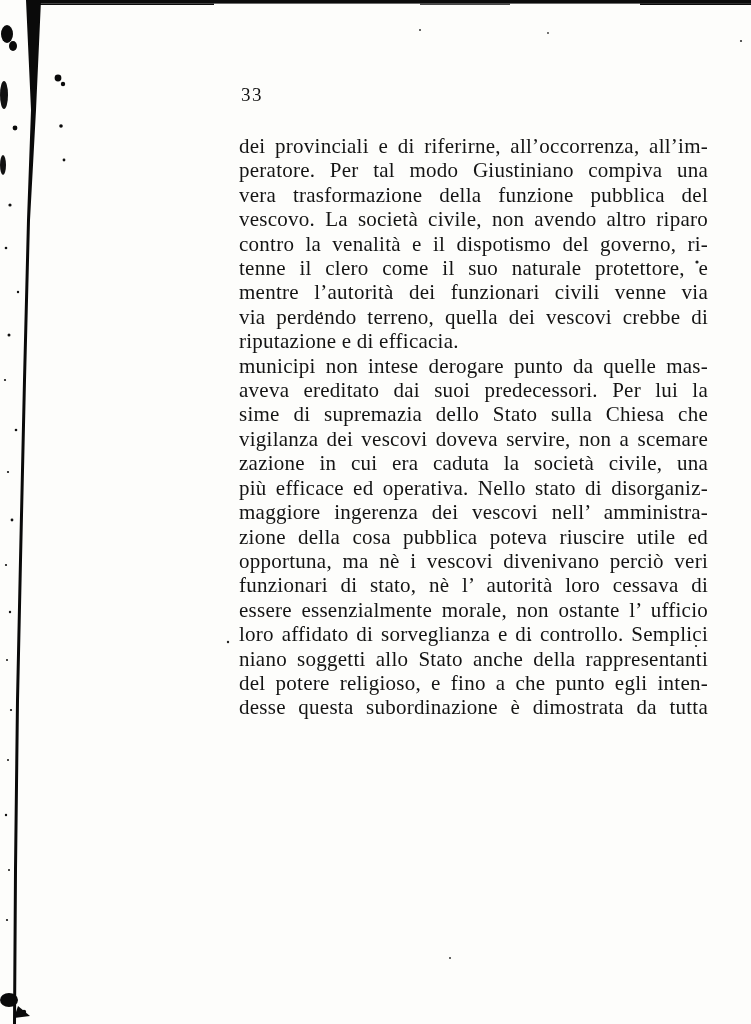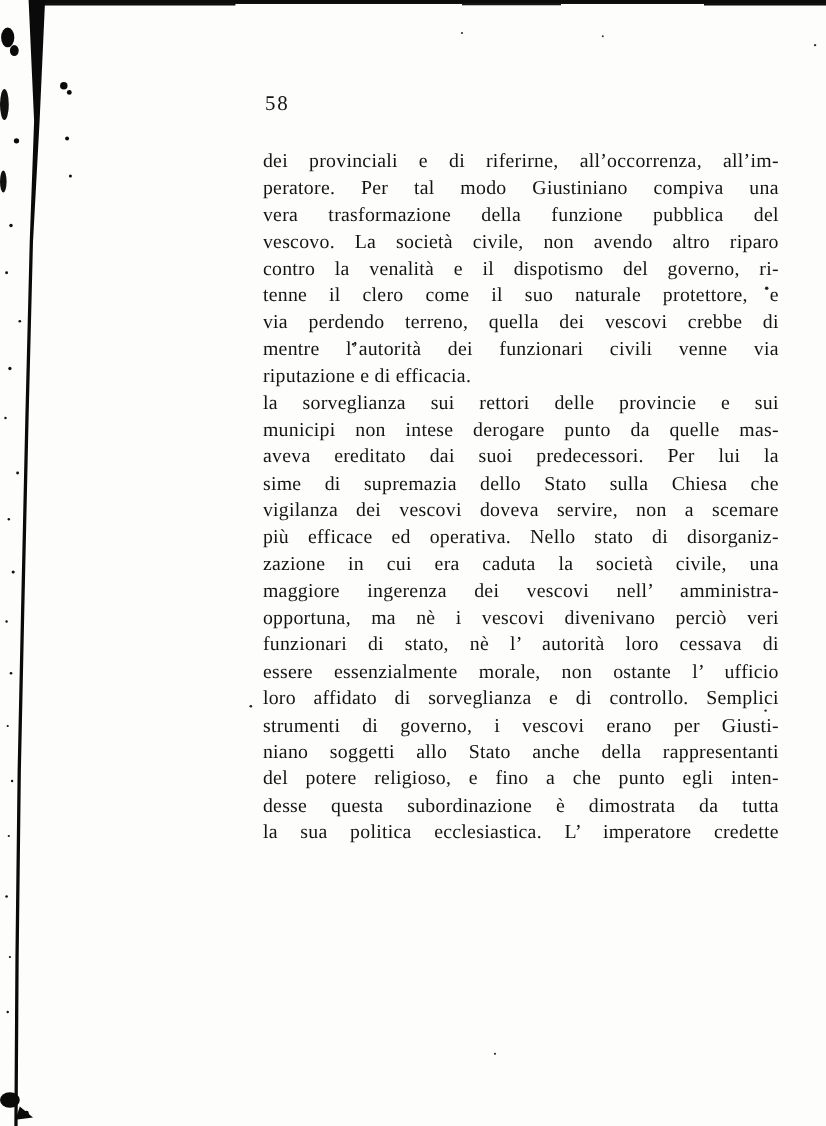--- a/index.html
+++ b/index.html
@@ -25,21 +25,21 @@
     letter-spacing: 1.5px;
     font-weight: 400;
   }
   .text-block {
     position: absolute;
     left: 239px;
     top: 134px;
     width: 469px;
   }
   .line {
-    font-size: 18px;
+    font-size: 21px;
     line-height: 24.4px;
     letter-spacing: 0.25px;
     text-align: justify;
     text-align-last: justify;
     -moz-text-align-last: justify;
     white-space: normal;
   }
   .line.indent {
     text-indent: 27px;
   }
@@ -104,44 +104,42 @@
     <circle cx="548" cy="33" r="0.9" fill="#333"></circle>
     <circle cx="741" cy="41" r="1.1" fill="#333"></circle>
     <circle cx="638" cy="176" r="1.0" fill="#333"></circle>
     <circle cx="321" cy="313" r="1.1" fill="#222"></circle>
     <circle cx="530" cy="640" r="1.0" fill="#222"></circle>
     <circle cx="696" cy="646" r="1.1" fill="#222"></circle>
     <circle cx="450" cy="958" r="1.0" fill="#333"></circle>
     <circle cx="228" cy="642" r="1.2" fill="#222"></circle>
   </svg>
 
-  <div class="page-number">58</div>
+  <div class="page-number">33</div>
 
   <div class="text-block">
     <div class="line">dei provinciali e di riferirne, all’occorrenza, all’im-</div>
     <div class="line">peratore. Per tal modo Giustiniano compiva una</div>
     <div class="line">vera trasformazione della funzione pubblica del</div>
     <div class="line">vescovo. La società civile, non avendo altro riparo</div>
     <div class="line">contro la venalità e il dispotismo del governo, ri-</div>
     <div class="line">tenne il clero come il suo naturale protettore, e</div>
+    <div class="line">mentre l’autorità dei funzionari civili venne via</div>
     <div class="line">via perdendo terreno, quella dei vescovi crebbe di</div>
-    <div class="line">mentre l’autorità dei funzionari civili venne via</div>
     <div class="line para-last">riputazione e di efficacia.</div>
-    <div class="line">la sorveglianza sui rettori delle provincie e sui</div>
     <div class="line">municipi non intese derogare punto da quelle mas-</div>
     <div class="line">aveva ereditato dai suoi predecessori. Per lui la</div>
     <div class="line">sime di supremazia dello Stato sulla Chiesa che</div>
     <div class="line">vigilanza dei vescovi doveva servire, non a scemare</div>
+    <div class="line">zazione in cui era caduta la società civile, una</div>
     <div class="line">più efficace ed operativa. Nello stato di disorganiz-</div>
-    <div class="line">zazione in cui era caduta la società civile, una</div>
     <div class="line">maggiore ingerenza dei vescovi nell’ amministra-</div>
+    <div class="line">zione della cosa pubblica poteva riuscire utile ed</div>
     <div class="line">opportuna, ma nè i vescovi divenivano perciò veri</div>
     <div class="line">funzionari di stato, nè l’ autorità loro cessava di</div>
     <div class="line">essere essenzialmente morale, non ostante l’ ufficio</div>
     <div class="line">loro affidato di sorveglianza e di controllo. Semplici</div>
-    <div class="line">strumenti di governo, i vescovi erano per Giusti-</div>
     <div class="line">niano soggetti allo Stato anche della rappresentanti</div>
     <div class="line">del potere religioso, e fino a che punto egli inten-</div>
     <div class="line">desse questa subordinazione è dimostrata da tutta</div>
-    <div class="line">la sua politica ecclesiastica. L’ imperatore credette</div>
   </div>
 
 </div>
 
 </body></html>

